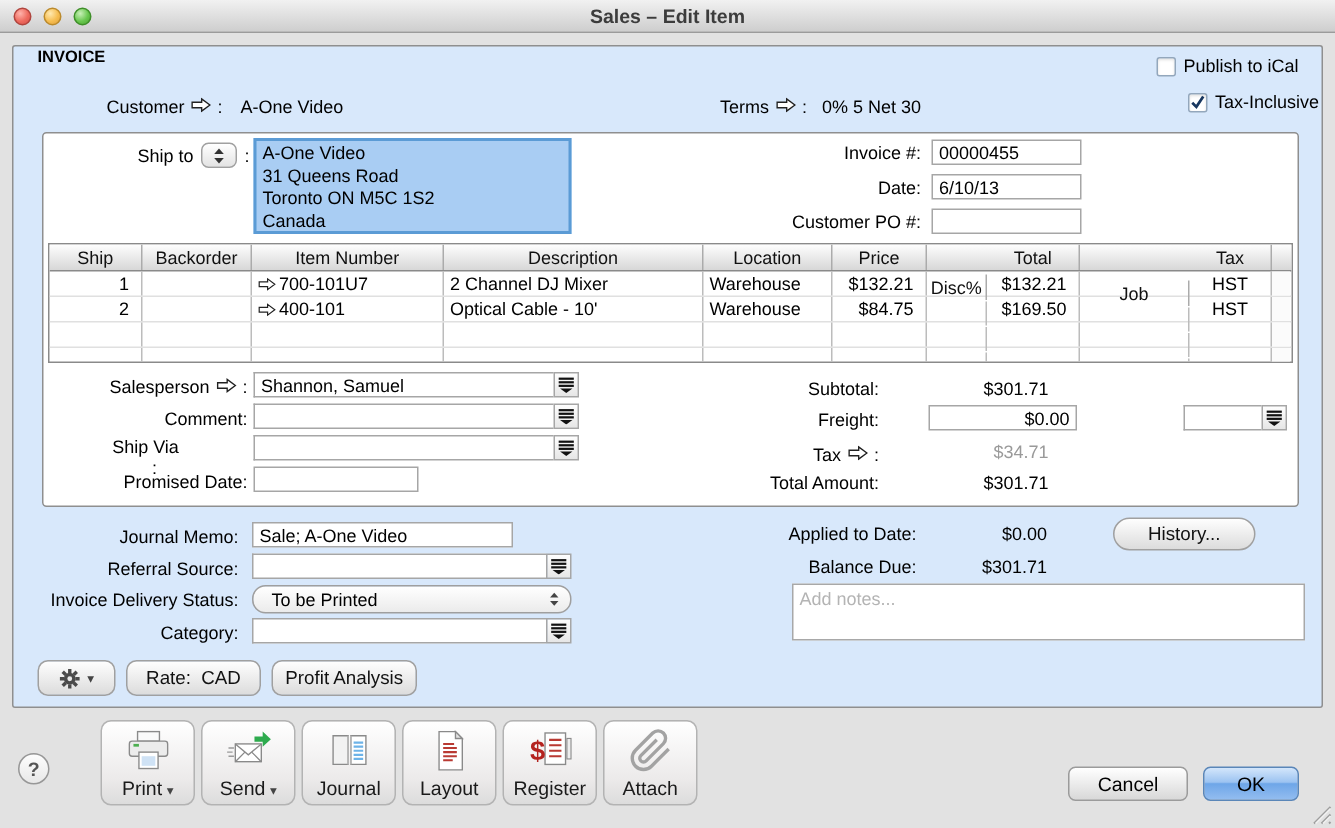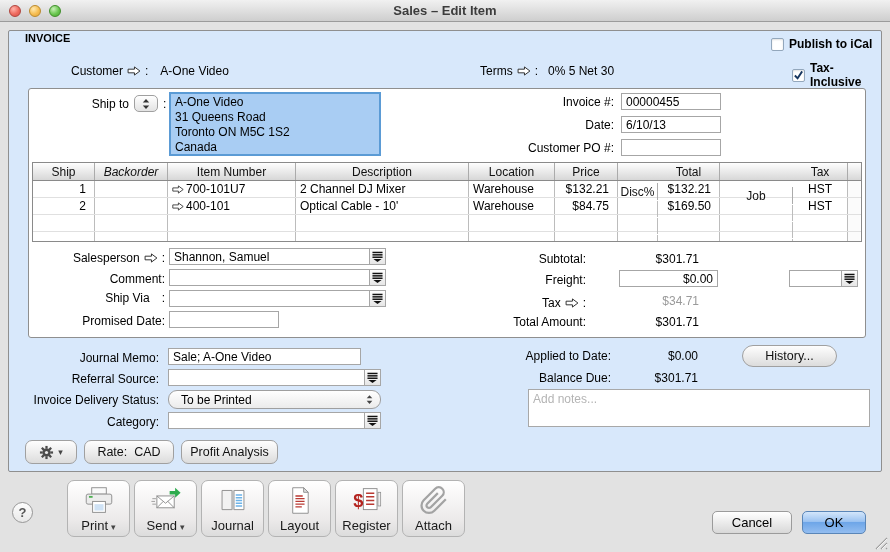--- a/index.html
+++ b/index.html
@@ -34,21 +34,21 @@
   .lbl { font-size:12px; color:#000; white-space:pre; }
   .val { font-size:12px; color:#000; white-space:pre; }
   .muted { color:#9a9a9a; }
   .bold { font-weight:bold; }
 
   .checkbox {
     width:13px; height:13px; background:#fff; border:1px solid #93a7bc; border-radius:2px;
     display:inline-flex; align-items:center; justify-content:center;
     box-shadow:inset 0 1px 2px rgba(0,0,0,.12); cursor:pointer; flex:none;
   }
-  .cblabel { font-size:12px; margin-left:5px;font-weight:bold; }
+  .cblabel { font-size:12px; margin-left:5px; }
 
   .inp {
     height:17px; background:#fff; border:1px solid #a6a6a6;
     font:12px "Liberation Sans", sans-serif; padding:0 4px; color:#000;
   }
   .combo { display:flex; }
   .combo .inp { border-right:none; }
   .cbtn {
     width:17px; height:17px; border:1px solid #a6a6a6;
     background:linear-gradient(#fefefe,#e6e6e6);
@@ -87,21 +87,21 @@
   }
   .th {
     font-size:12px; color:#111; display:flex; align-items:center; justify-content:center;
     border-right:1px solid #ababab; flex:none; height:100%;
   }
   .tr { display:flex; height:17px; border-bottom:1px solid #e0e0e0; }
   .td {
     font-size:12px; display:flex; align-items:center; padding:0 4px;
     border-right:1px solid #bcbcbc; flex:none; height:100%; overflow:hidden; white-space:pre;
   }
-  .c0{width:62px;} .c1{width:73px;font-style:italic;} .c2{width:128px;} .c3{width:173px;} .c4{width:86px;}
+  .c0{width:62px;} .c1{width:73px;} .c2{width:128px;} .c3{width:173px;} .c4{width:86px;}
   .c5{width:63px;} .c6{width:40px;margin-top:20px;} .c7{width:62px;} .c8{width:73px;margin-top:24px;} .c9{width:55px;}
   .csb{width:12px; border-right:none;}
   .t-right { justify-content:flex-end; padding-right:8px; }
   .t-center { justify-content:center; }
   .sbtrack { background:#fbfbfb; border-right:none; cursor:pointer; }
 
   .select {
     display:flex; align-items:center; justify-content:space-between;
     background:linear-gradient(#ffffff,#ebebeb); border:1px solid #9f9f9f; border-radius:9px;
     height:19px; padding:0 7px 0 12px; cursor:pointer;
@@ -322,21 +322,21 @@
       <span class="cbtn">
           <svg width="11" height="11" viewBox="0 0 12 12">
             <rect x="0.5" y="0.8" width="11" height="1.6" fill="#111"></rect>
             <rect x="0.5" y="3.4" width="11" height="1.6" fill="#111"></rect>
             <rect x="0.5" y="6" width="11" height="1.6" fill="#111"></rect>
             <path d="M1.5 8.8 h9 L6 12 Z" fill="#111"></path>
           </svg>
         </span>
     </div>
 
-    <div class="abs flexrow" style="left:0; top:202px; width:136px; justify-content:flex-end;">
+    <div class="abs flexrow" style="left:0; top:202px; width:136px; flex-direction:column;">
       <span class="lbl">Ship Via</span>
       <span class="lbl" style="margin-left:12px;">:</span>
     </div>
     <div class="abs combo" style="left:140px; top:201px;">
       <input class="inp" style="width: 200px;" value="">
       <span class="cbtn">
           <svg width="11" height="11" viewBox="0 0 12 12">
             <rect x="0.5" y="0.8" width="11" height="1.6" fill="#111"></rect>
             <rect x="0.5" y="3.4" width="11" height="1.6" fill="#111"></rect>
             <rect x="0.5" y="6" width="11" height="1.6" fill="#111"></rect>
@@ -372,21 +372,21 @@
           </svg></span>
       <span class="lbl">:</span>
     </div>
     <div class="abs val muted" style="left:552px; top:205px; width:118px; text-align:right;">$34.71</div>
 
     <div class="abs lbl" style="left:380px; top:226px; width:177px; text-align:right;">Total Amount:</div>
     <div class="abs val" style="left:552px; top:226px; width:118px; text-align:right;">$301.71</div>
   </div>
 
   <div class="abs lbl" style="left:10px; top:320px; width:140px; text-align:right;">Journal Memo:</div>
-  <input class="abs inp" style="left: 159px; top: 317px; width: 193px;" value="Sale; A-One Video">
+  <input class="abs inp" style="left: 159px; top: 317px; width: 174px;" value="Sale; A-One Video">
 
   <div class="abs lbl" style="left:10px; top:341px; width:140px; text-align:right;">Referral Source:</div>
   <div class="abs combo" style="left:159px; top:338px;">
     <input class="inp" style="width: 196px;" value="">
     <span class="cbtn">
         <svg width="11" height="11" viewBox="0 0 12 12">
           <rect x="0.5" y="0.8" width="11" height="1.6" fill="#111"></rect>
           <rect x="0.5" y="3.4" width="11" height="1.6" fill="#111"></rect>
           <rect x="0.5" y="6" width="11" height="1.6" fill="#111"></rect>
           <path d="M1.5 8.8 h9 L6 12 Z" fill="#111"></path>

